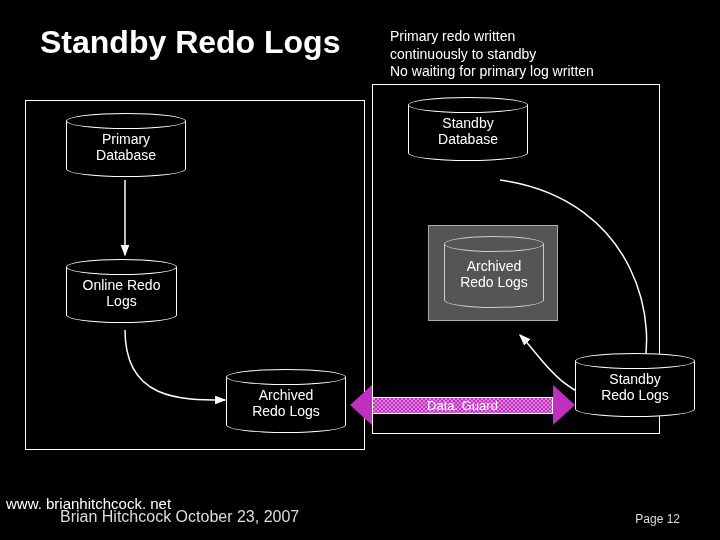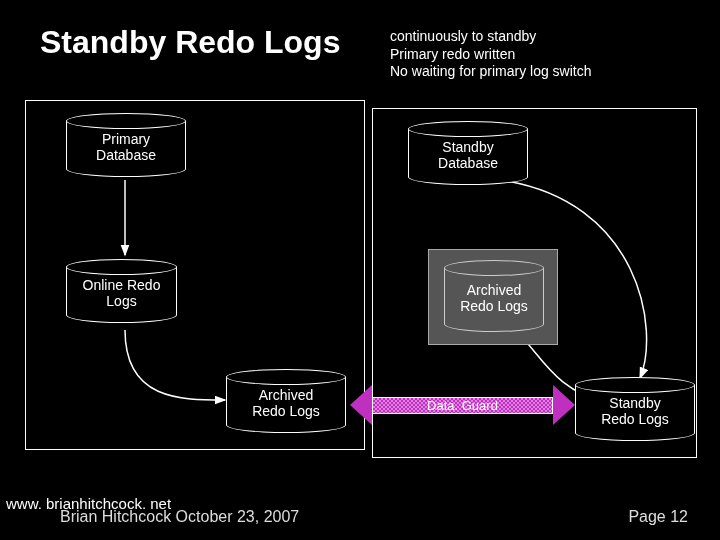--- a/index.html
+++ b/index.html
@@ -27,21 +27,21 @@
     font-size: 14px;
     line-height: 1.25;
     max-width: 300px;
   }
   .panel {
     position: absolute;
     border: 1px solid #fff;
     background: transparent;
   }
   .panel-left { top: 100px; left: 25px; width: 340px; height: 350px; }
-  .panel-right { top: 108px; left: 372px; width: 325px; height: 350px; }
+  .panel-right { top: 84px; left: 372px; width: 288px; height: 350px; }
 
   
   .cyl {
     position: absolute;
     text-align: center;
   }
   .cyl .body {
     position: relative;
     width: 100%;
     height: 100%;
@@ -131,36 +131,36 @@
     font-size: 15px;
   }
   .footer-author {
     position: absolute;
     bottom: 14px; left: 60px;
     font-size: 16px;
     color: #ddd;
   }
   .footer-page {
     position: absolute;
-    bottom: 14px; right: 32px;
-    font-size: 16px;
+    bottom: 14px; right: 40px;
+    font-size: 12px;
     color: #ddd;
   }
 </style>
 </head>
 <body>
 
 <div class="slide">
 
   <div class="title">Standby Redo Logs</div>
 
   <div class="note">
+    <div>Primary redo written</div>
     <div>continuously to standby</div>
-    <div>Primary redo written</div>
-    <div>No waiting for primary log switch</div>
+    <div>No waiting for primary log written</div>
   </div>
 
   <svg class="svg-arrows">
     <defs>
       <marker id="ah" markerWidth="10" markerHeight="10" refX="7" refY="3" orient="auto">
         <path d="M0,0 L8,3 L0,6 Z" fill="#fff"></path>
       </marker>
     </defs>
 
     <line x1="125" y1="180" x2="125" y2="255" stroke="#fff" stroke-width="1.5" marker-end="url(#ah)"></line>

